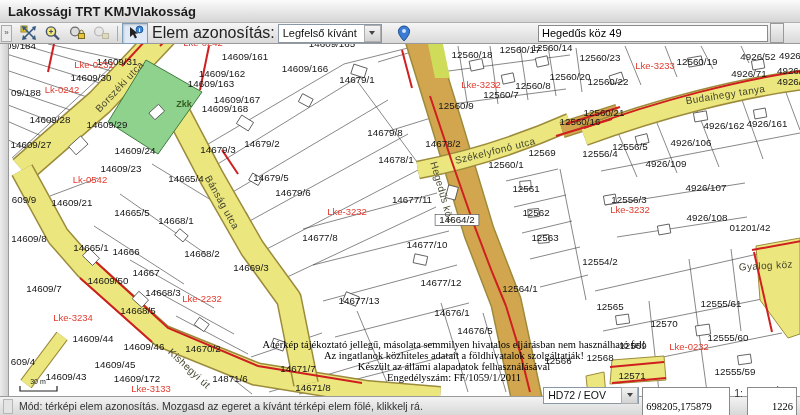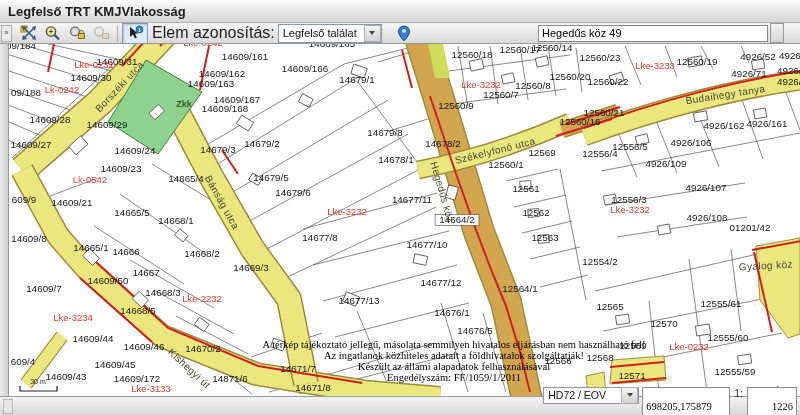--- a/index.html
+++ b/index.html
@@ -62,21 +62,21 @@
   .green-label{font:bold 9px "Liberation Sans",sans-serif;fill:#355e1f;text-anchor:middle}
   .zone-label{font:9.5px "Liberation Sans",sans-serif;fill:#e23b2e;text-anchor:middle}
   .street-label{font:10px "Liberation Sans",sans-serif;fill:#45452f;letter-spacing:.4px;text-anchor:middle}
   .watermark-line{font:10.5px "Liberation Serif",serif;fill:#000;text-anchor:middle}
   .label-box{fill:#fff;stroke:#444;stroke-width:.6}
 </style>
 </head>
 <body>
 
 <div class="titlebar">
-  <span>Legfelső TRT KMJVlakosság</span>
+  <span>Lakossági TRT KMJVlakosság</span>
 </div>
 
 <div class="toolbar">
   <div class="collapse-btn">»</div>
 
   <div class="tb-btn">
     <svg width="18" height="16" viewBox="0 0 18 16">
       <rect x="1" y="1" width="6" height="6" fill="#f0d335" stroke="#9a8620"></rect>
       <path d="M9,8 L4,3 M9,8 L14,3 M9,8 L4,13 M9,8 L14,13" stroke="#35597f" stroke-width="1.6" fill="none"></path>
       <path d="M2,1 L7,2 L3,6 Z M16,1 L12,2 L15,6 Z M2,15 L3,10 L7,14 Z M16,15 L15,10 L12,14 Z" fill="#35597f"></path>
@@ -107,21 +107,21 @@
   <div class="tb-sep"></div>
   <div class="tb-btn active">
     <svg width="18" height="16" viewBox="0 0 18 16">
       <path d="M4,2 L4,12 L7,9.5 L9,13.5 L11,12.5 L9,8.8 L12,8.5 Z" fill="#222"></path>
       <circle cx="13.5" cy="4.5" r="3.4" fill="#3d85d6" stroke="#1d5ba0"></circle>
       <text x="13.5" y="7" text-anchor="middle" font-size="6" fill="#fff" font-family="Liberation Serif,serif" font-weight="bold">i</text>
     </svg>
   </div>
   <span class="tb-label">Elem azonosítás:</span>
   <div class="fsel">
-    <span class="sel-txt">Legfelső találat</span>
+    <span class="sel-txt">Legfelső kívánt</span>
     <span class="sel-arrow"></span>
   </div>
   <div class="tb-btn" style="margin-left:10px">
     <svg width="16" height="17" viewBox="0 0 16 17">
       <path d="M8,1 C4.5,1 2.4,3.6 2.4,6.4 C2.4,10.2 8,16 8,16 C8,16 13.6,10.2 13.6,6.4 C13.6,3.6 11.5,1 8,1 Z" fill="#3a7bd5" stroke="#1f4e8c"></path>
       <circle cx="8" cy="6" r="2" fill="#cfe3fa"></circle>
     </svg>
   </div>
 
   <div class="search-wrap">
@@ -418,20 +418,21 @@
       <text x="454" y="359" class="watermark-line">Az ingatlanok közhiteles adatait a földhivatalok szolgáltatják!</text>
       <text x="454" y="370" class="watermark-line">Készült az állami alapadatok felhasználásával</text>
       <text x="454" y="381" class="watermark-line">Engedélyszám: FF/1059/1/2011</text>
     </g>
 </svg>
 
 <div class="splitter"></div>
 
 <div class="statusbar">
   <div class="status-grip"></div>
+  <span>Mód: térképi elem azonosítás. Mozgasd az egeret a kívánt térképi elem fölé, klikkelj rá.</span>
   <div class="status-right">
     <div class="fsel small">
       <span class="sel-txt">HD72 / EOV</span>
       <span class="sel-arrow"></span>
     </div>
     <input class="coord-input" type="text" value="698205,175879" style="">
     <span class="scale-prefix">1:</span>
     <input class="scale-input" type="text" value="1226" style="">
   </div>
 </div>

